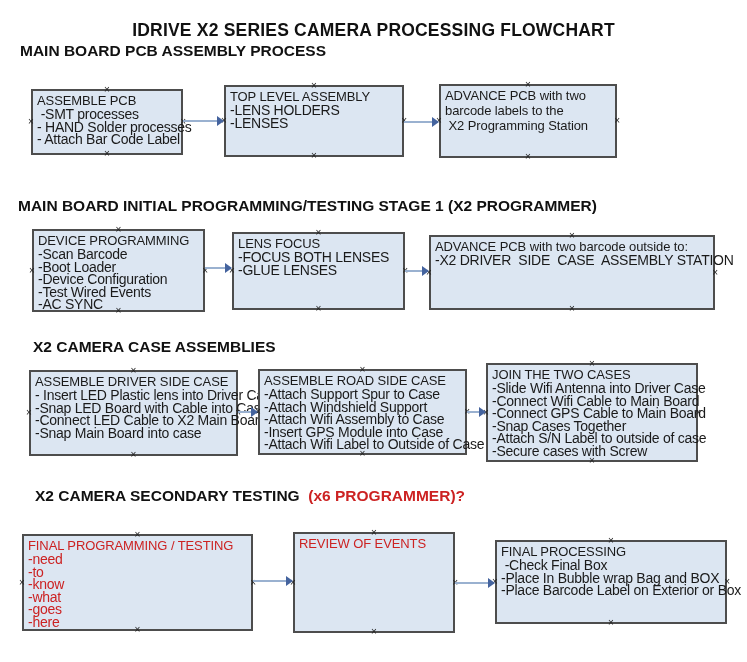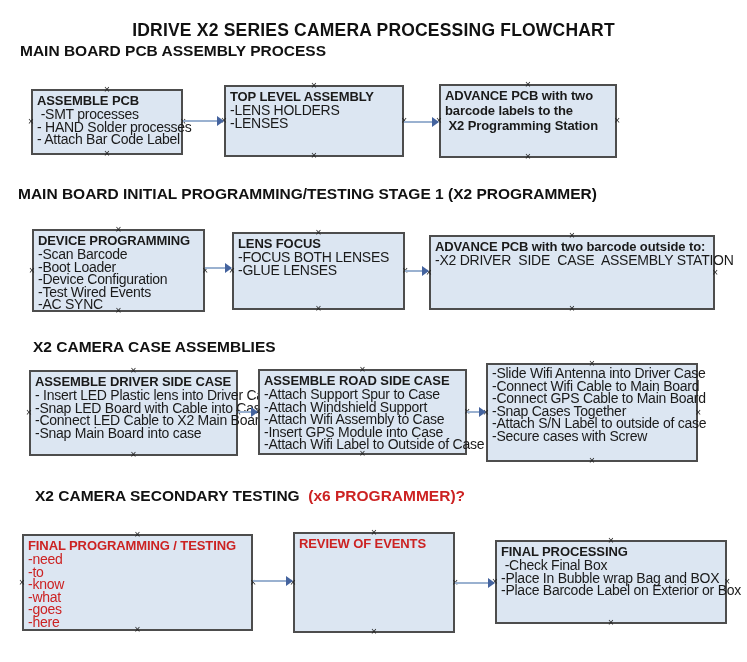--- a/index.html
+++ b/index.html
@@ -15,21 +15,21 @@
   .sec-heading{
     position:absolute;font-size:15.5px;font-weight:bold;color:#111;white-space:pre;
   }
   .sec-heading .red-part{color:var(--red);}
   .box{
     position:absolute;background:var(--box-fill);
     border:2px solid var(--box-border);
     padding:2px 4px;box-sizing:border-box;overflow:visible;
   }
   .box .bt{
-    font-size:13px;font-weight:bold;line-height:15px;white-space:pre-wrap;letter-spacing:-0.1px;
+    font-size:13px;font-weight:normal;line-height:15px;white-space:pre-wrap;letter-spacing:-0.1px;
   }
   .box .bi{
     font-size:14px;line-height:12.6px;white-space:pre;letter-spacing:-0.25px;
   }
   .box.red-box .bt,.box.red-box .bi{color:var(--red);}
   .arrow{position:absolute;height:10px;}
   .arrow .ln{position:absolute;left:0;right:5px;top:4px;height:2px;background:var(--arrow-line);}
   .arrow .hd{
     position:absolute;right:0;top:0;width:0;height:0;
     border-left:7px solid var(--arrow-head);
@@ -43,21 +43,21 @@
   .mk.b{bottom:-6px;left:50%;transform:translateX(-50%);}
   .mk.l{left:-5px;top:50%;transform:translateY(-50%);}
   .mk.r{right:-5px;top:50%;transform:translateY(-50%);}
 </style>
 </head>
 <body>
 
 <div class="chart-title">IDRIVE X2  SERIES CAMERA PROCESSING FLOWCHART</div>
 
 <div class="sec-heading" style="left:20px;top:42px">MAIN BOARD PCB ASSEMBLY PROCESS</div>
-<div class="sec-heading" style="left:18px;top:185px">MAIN BOARD INITIAL PROGRAMMING/TESTING STAGE 1 (X2 PROGRAMMER)</div>
+<div class="sec-heading" style="left:18px;top:197px">MAIN BOARD INITIAL PROGRAMMING/TESTING STAGE 1 (X2 PROGRAMMER)</div>
 <div class="sec-heading" style="left:33px;top:338px">X2 CAMERA CASE ASSEMBLIES</div>
 <div class="sec-heading" style="left:35px;top:487px"><span>X2 CAMERA SECONDARY TESTING </span><span class="red-part"> (x6 PROGRAMMER)?</span></div>
 
 <div class="box" style="left:31px;top:89px;width:152px;height:66px">
   <div class="bt">ASSEMBLE PCB</div>
   <div class="bi"> -SMT processes
 - HAND Solder processes
 - Attach Bar Code Label</div>
 <span class="mk t">×</span>
     <span class="mk b">×</span>
@@ -130,20 +130,21 @@
 -Attach Windshield Support
 -Attach Wifi Assembly to Case
 -Insert GPS Module into Case
 -Attach Wifi Label to Outside of Case</div>
 <span class="mk t">×</span>
     <span class="mk b">×</span>
     <span class="mk l">×</span>
     <span class="mk r">×</span>
   </div>
 <div class="box" style="left:486px;top:363px;width:212px;height:99px">
+  <div class="bt">JOIN THE TWO CASES</div>
   <div class="bi">-Slide Wifi Antenna into Driver Case
 -Connect Wifi Cable to Main Board
 -Connect GPS Cable to Main Board
 -Snap Cases Together
 -Attach S/N Label to outside of case
 -Secure cases with Screw</div>
 <span class="mk t">×</span>
     <span class="mk b">×</span>
     <span class="mk l">×</span>
     <span class="mk r">×</span>

